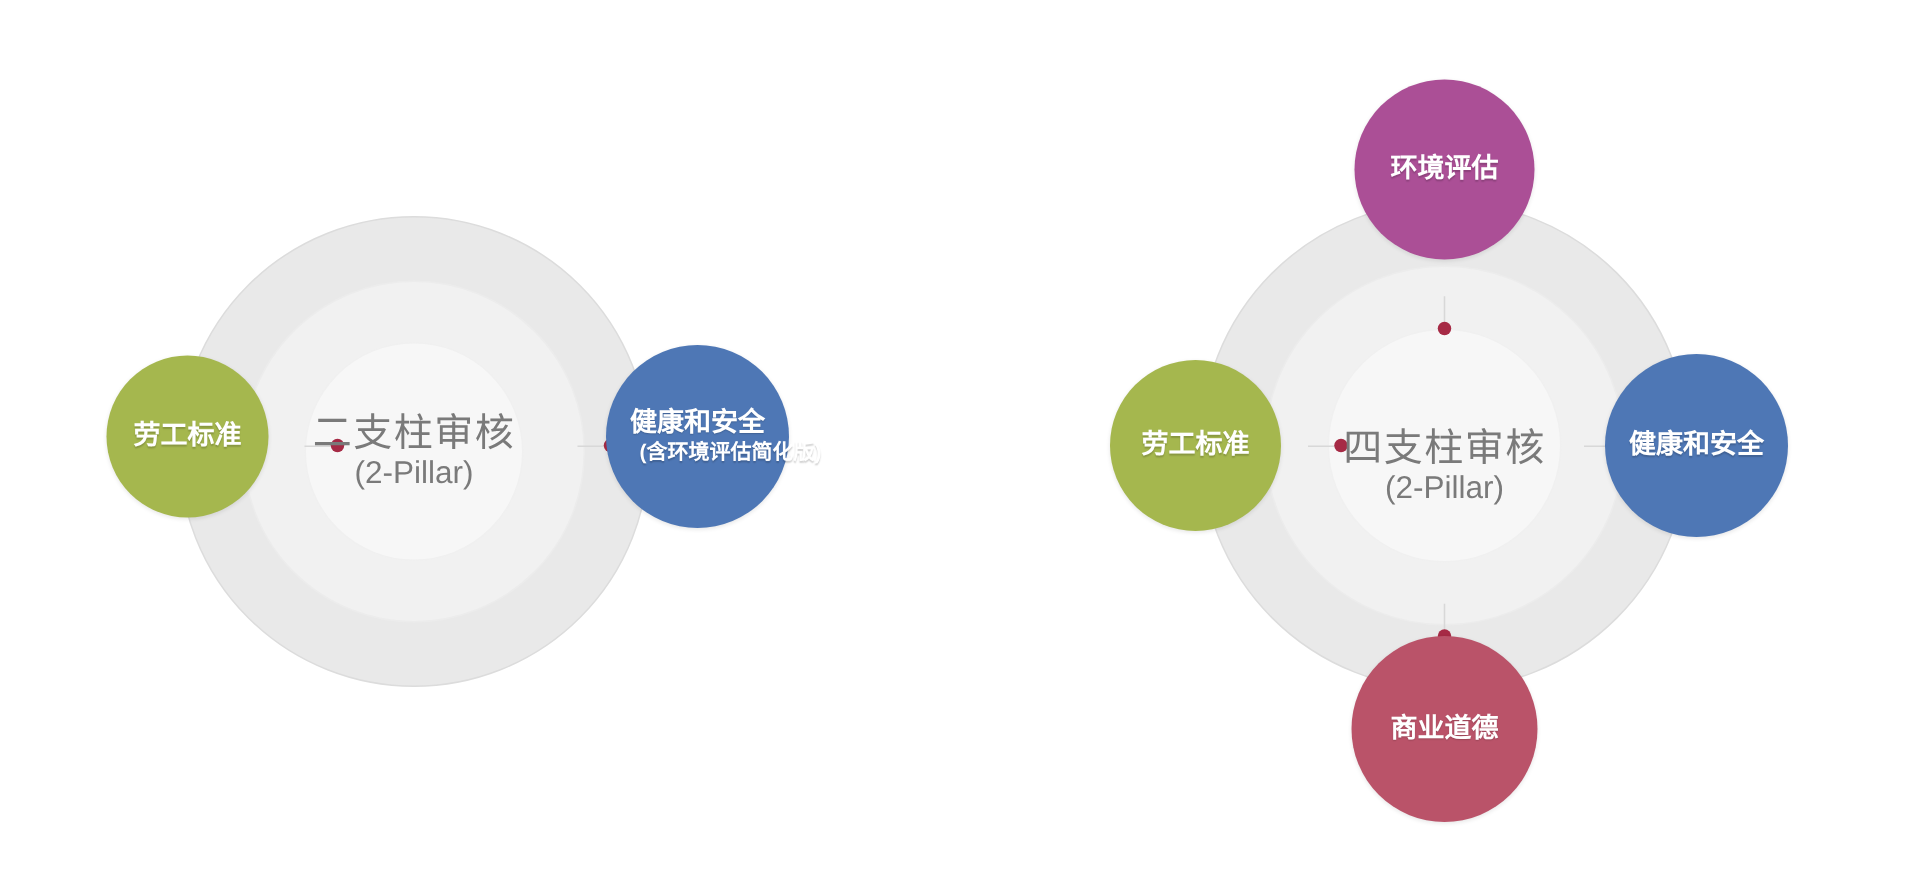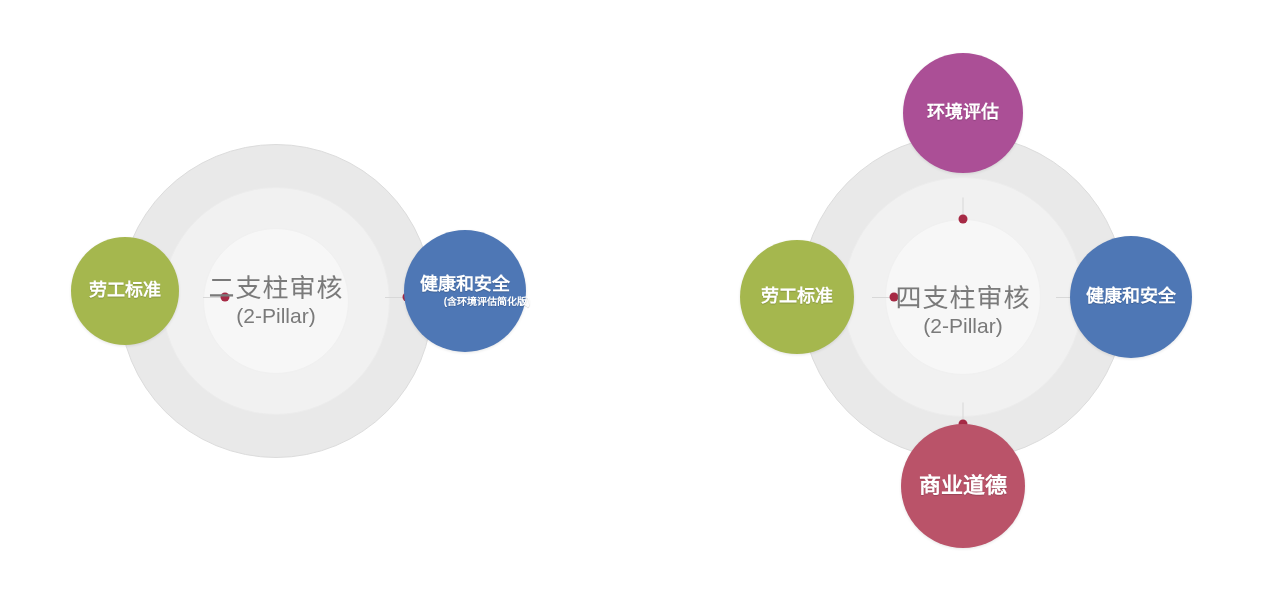--- a/index.html
+++ b/index.html
@@ -123,21 +123,21 @@
       <div class="connector-dot" style="background: rgb(166, 42, 69); left: 407px; top: 297px;"></div>
       <div class="center-label" style="left: 276px; top: 301px; color: rgb(122, 122, 122);">
         <span class="cl-main">二支柱审核</span>
         <span class="cl-sub">(2-Pillar)</span>
       </div>
       <div class="node" style="width: 108px; height: 108px; left: 125px; top: 291px; background: rgb(165, 183, 78); color: rgb(255, 255, 255);">
         <span class="n-title" style="font-size: 18px;">劳工标准</span>
       </div>
       <div class="node" style="width: 122px; height: 122px; left: 465px; top: 291px; background: rgb(78, 119, 181); color: rgb(255, 255, 255);">
         <span class="n-title" style="font-size: 18px;">健康和安全</span>
-        <span class="n-sub" style="font-size: 10px; margin-left: 44px;">(含环境评估简化版)</span>
+        <span class="n-sub" style="font-size: 14px; margin-left: 44px;">(含环境评估简化版)</span>
       </div>
     </div>
     <div class="diagram" style="left: 0px; top: 0px; width: 1272px; height: 591px;">
       <div class="ring ring-outer" style="width: 326px; height: 326px; left: 800px; top: 134px; background: rgb(233, 233, 233);"></div>
       <div class="ring ring-mid" style="width: 240px; height: 240px; left: 843px; top: 177px; background: rgb(241, 241, 241);"></div>
       <div class="ring ring-inner" style="width: 156px; height: 156px; left: 885px; top: 219px; background: rgb(247, 247, 247);"></div>
       <div class="connector-line" style="width: 22px; height: 1px; background: rgb(216, 216, 216); left: 963px; top: 197px; transform: rotate(90deg);"></div>
       <div class="connector-dot" style="background: rgb(166, 42, 69); left: 963px; top: 219px;"></div>
       <div class="connector-line" style="width: 22px; height: 1px; background: rgb(216, 216, 216); left: 872px; top: 297px; transform: rotate(0deg);"></div>
       <div class="connector-dot" style="background: rgb(166, 42, 69); left: 894px; top: 297px;"></div>
@@ -152,16 +152,16 @@
       <div class="node" style="width: 120px; height: 120px; left: 963px; top: 113px; background: rgb(171, 79, 150); color: rgb(255, 255, 255);">
         <span class="n-title" style="font-size: 18px;">环境评估</span>
       </div>
       <div class="node" style="width: 114px; height: 114px; left: 797px; top: 297px; background: rgb(165, 183, 78); color: rgb(255, 255, 255);">
         <span class="n-title" style="font-size: 18px;">劳工标准</span>
       </div>
       <div class="node" style="width: 122px; height: 122px; left: 1131px; top: 297px; background: rgb(78, 119, 181); color: rgb(255, 255, 255);">
         <span class="n-title" style="font-size: 18px;">健康和安全</span>
       </div>
       <div class="node" style="width: 124px; height: 124px; left: 963px; top: 486px; background: rgb(186, 83, 105); color: rgb(255, 255, 255);">
-        <span class="n-title" style="font-size: 22px;">商业道德</span>
+        <span class="n-title" style="font-size: 18px;">商业道德</span>
       </div>
     </div>
   </div>
 
 </body></html>

